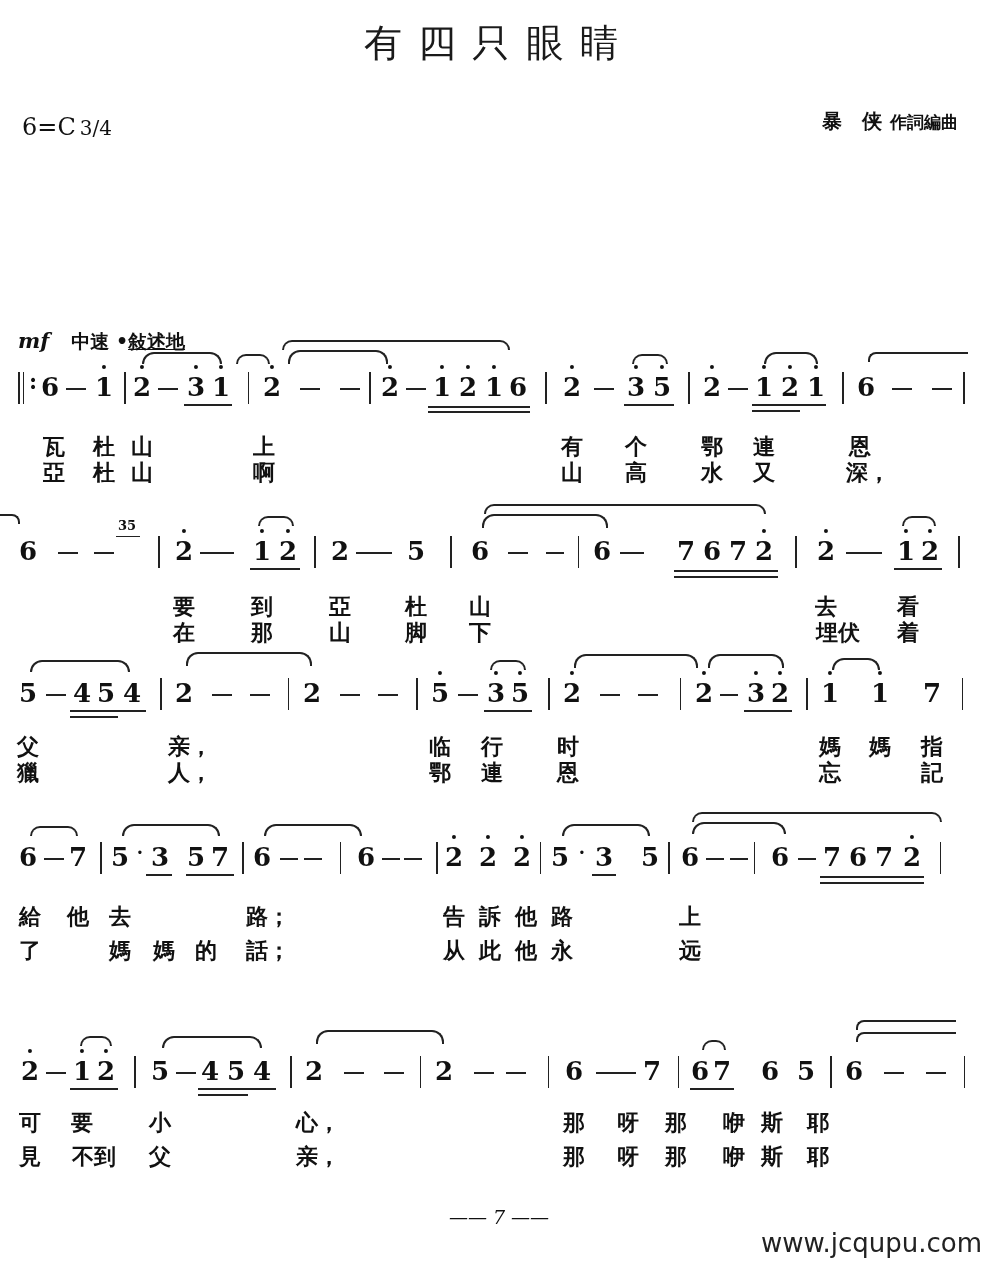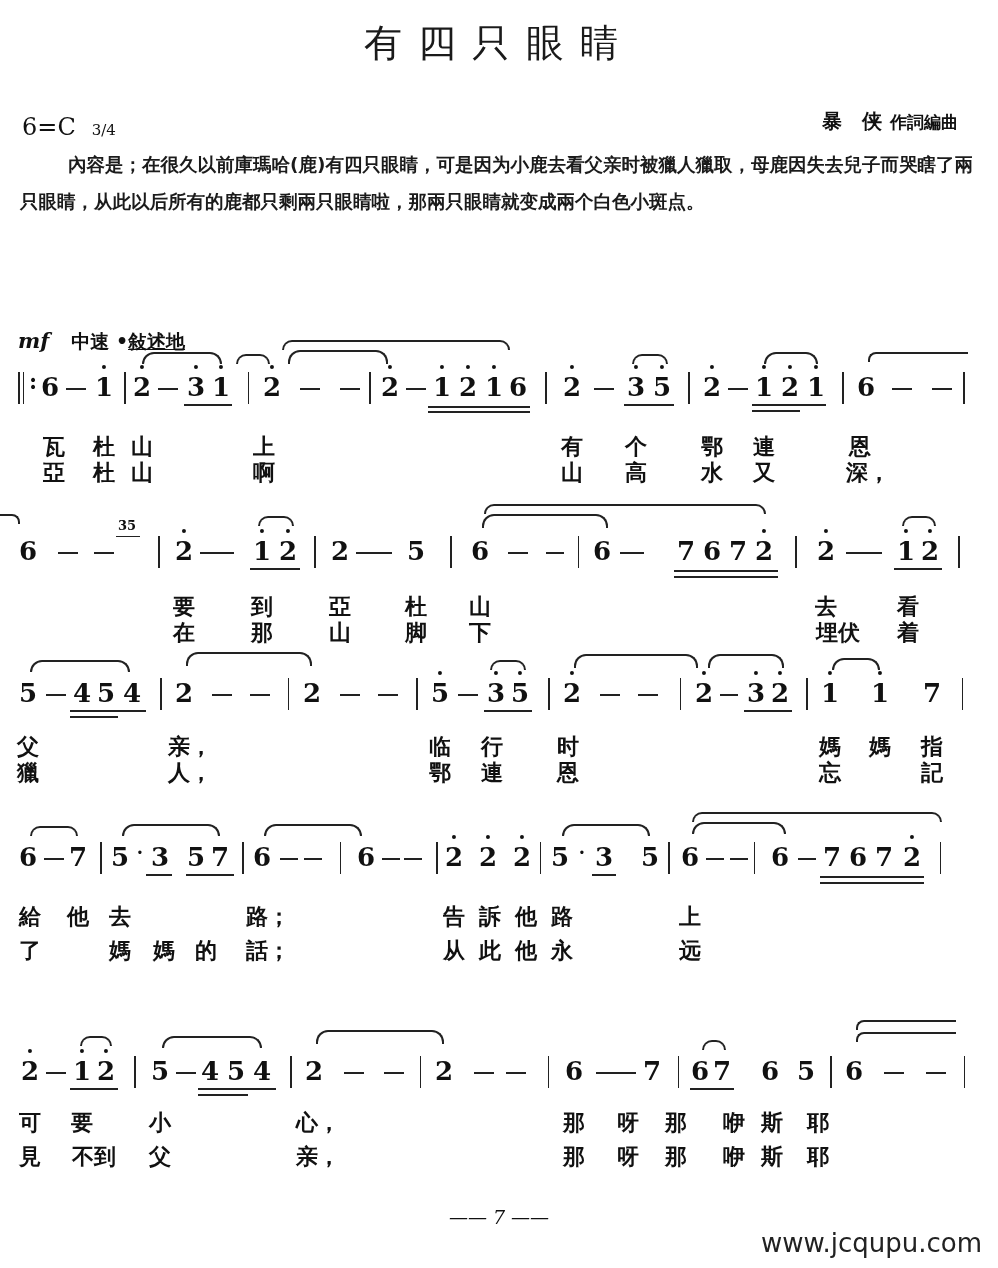--- a/index.html
+++ b/index.html
@@ -2,21 +2,21 @@
 <html><head>
 <meta charset="utf-8">
 <style>
   * { box-sizing: border-box; margin: 0; padding: 0; }
   html, body { width: 998px; height: 1268px; background: #ffffff; overflow: hidden; }
   body { position: relative; font-family: "DejaVu Serif", serif; color: #111; }
 
   .title { position: absolute; top: 18px; left: 0; width: 998px; text-align: center;
            font-family: "DejaVu Sans", sans-serif; font-size: 38px; letter-spacing: 16px; font-weight: normal; color: #1a1a1a; }
   .key { position: absolute; top: 113px; left: 22px; font-size: 24px; font-family: "DejaVu Serif", serif; }
-  .key .ts { font-size: 15px; margin-left: 16px; }
+  .key .ts { font-size: 20px; margin-left: 4px; }
   .author { position: absolute; top: 108px; right: 40px; font-family: "DejaVu Sans", sans-serif; font-size: 20px; font-weight: bold; }
   .author .role { font-size: 17px; margin-left: 8px; font-weight: bold; }
 
   .intro { position: absolute; left: 20px; top: 146px; width: 960px;
            font-family: "DejaVu Sans", sans-serif; font-size: 18.5px; line-height: 37px; font-weight: bold; color: #1b1b1b; }
   .intro p { margin: 0; }
   .intro p.indent { text-indent: 48px; }
 
   .tempo { position: absolute; top: 328px; left: 18px; font-family: "DejaVu Sans", sans-serif; font-size: 19px; font-weight: bold; }
   .tempo .dyn { font-family: "DejaVu Serif", serif; font-style: italic; font-size: 21px; margin-right: 22px; }
@@ -41,21 +41,20 @@
 
 <div class="title">有四只眼睛</div>
 <div class="key">
   <span>6=C</span><span class="ts">3/4</span>
 </div>
 <div class="author">
   <span>暴　侠</span><span class="role">作詞編曲</span>
 </div>
 
 <div class="intro">
-  <p class="indent">內容是；在很久以前庫瑪哈(鹿)有四只眼睛，可是因为小鹿去看父亲时被獵人獵取，母鹿因失去兒子而哭瞎了兩只眼睛，从此以后所有的鹿都只剩兩只眼睛啦，那兩只眼睛就变成兩个白色小斑点。</p>
 </div>
 
 <div class="tempo">
   <span class="dyn">mf</span><span>中速 •</span><span class="style">敍述地</span>
 </div>
 
 <div class="system" style="top:370px;">
   <div class="bar" style="left:18px;top:2px;height:32px;"></div>
   <div class="bar" style="left:23px;top:2px;height:32px;width:1px;"></div>
   <div class="note" style="left:33px;top:0;font-size:22px;">:</div>

